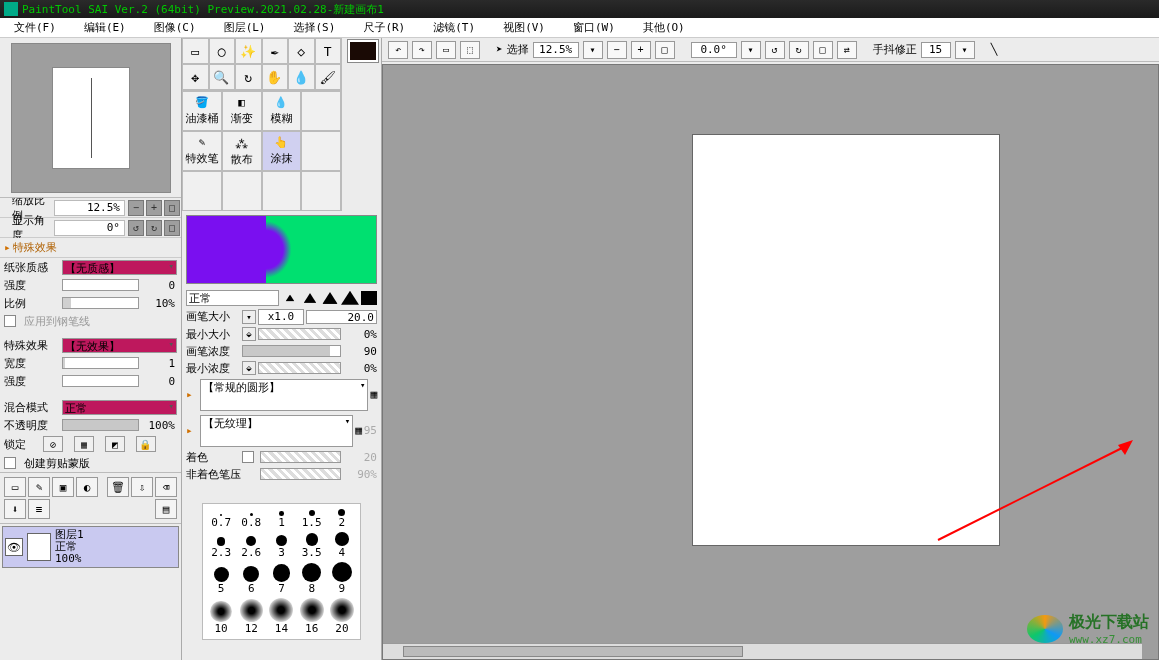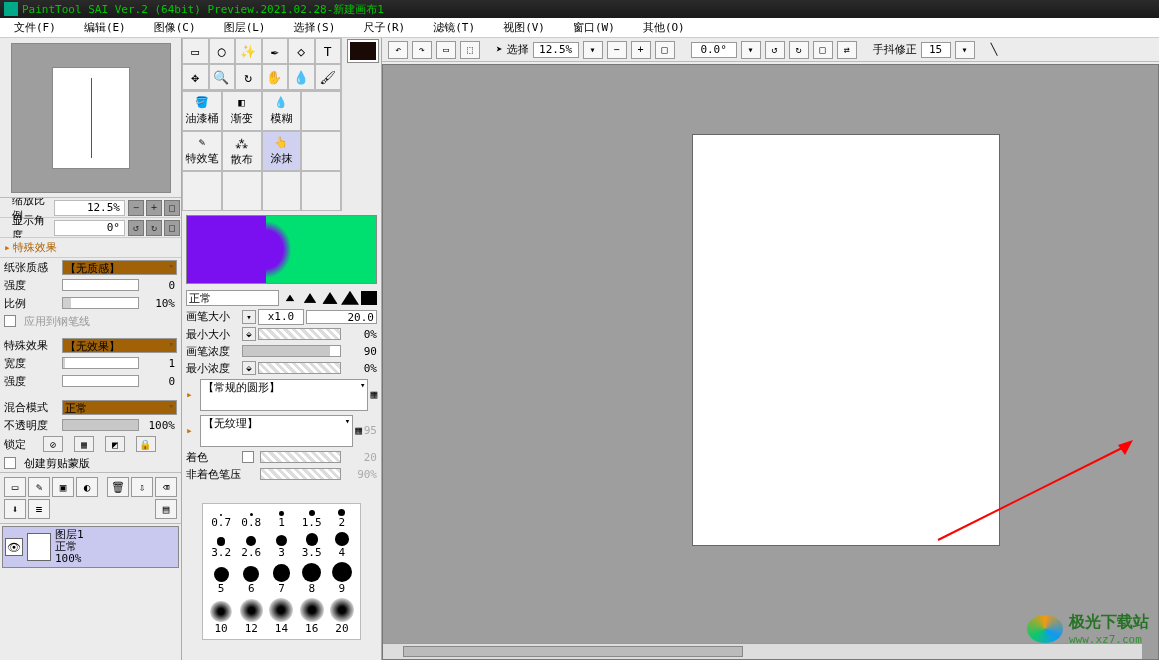--- a/index.html
+++ b/index.html
@@ -19,21 +19,21 @@
 .navthumb .page { width:78px; height:102px; background:#fff; border:1px solid #888; position:relative;}
 .navthumb .page::after{content:""; position:absolute; left:50%; top:10px; bottom:10px; width:1px; background:#555;}
 .ctrlrow { display:flex; align-items:center; height:20px; border-bottom:1px solid #ccc;}
 .ctrlrow .lab { width:52px; padding-left:12px;}
 .ctrlrow .val { flex:1; text-align:right; padding-right:4px; background:#fff; border:1px solid #bbb; height:16px; line-height:14px; margin:0 2px;}
 .ctrlrow .sq { width:16px; height:16px; background:#9e9e9e; border:1px solid #777; margin:0 1px; display:flex;align-items:center;justify-content:center;font-size:10px;color:#333;}
 .section-hdr { background:#ececec; padding:2px 4px; color:#b06000; border-bottom:1px solid #ccc;}
 .section-hdr::before{content:"▸"; color:#d07000; margin-right:2px;}
 .proprow { display:flex; align-items:center; height:18px; padding:0 4px; gap:4px;}
 .proprow .plab{ width:54px;}
-.proprow .sel{ flex:1; background:#a16207; border:1px solid #999; height:15px; padding:0 2px; position:relative;}
+.proprow .sel{ flex:1; background:#be185d; border:1px solid #999; height:15px; padding:0 2px; position:relative;}
 .proprow .sel::after{content:"▾"; position:absolute; right:2px; top:0; font-size:9px; color:#555;}
 .proprow .slider{ flex:1; height:12px; background:linear-gradient(90deg,#d0d0d0 0%,#d0d0d0 var(--p,0%),#fff var(--p,0%)); border:1px solid #999;}
 .proprow .num{ width:34px; text-align:right; padding-right:2px;}
 .chk{ width:12px; height:12px; border:1px solid #888; background:#fff; display:inline-block; margin-right:4px;}
 .layer-tools{ display:flex; gap:2px; padding:4px; border-top:1px solid #bbb; border-bottom:1px solid #bbb; flex-wrap:wrap;}
 .layer-tools .sq{width:22px;height:20px;border:1px solid #999;background:#f4f4f4;display:flex;align-items:center;justify-content:center;}
 .layer-item{ display:flex; align-items:center; background:#c9c9f0; border:1px solid #888; margin:2px; padding:2px; gap:4px;}
 .layer-item .eye{width:18px;height:18px;border:1px solid #666;background:#fff;display:flex;align-items:center;justify-content:center;}
 .layer-item .thumb{width:24px;height:28px;background:#fff;border:1px solid #666;}
 .layer-item .info{font-size:10px; line-height:12px;}
@@ -333,21 +333,21 @@
         <div class="bd">
           <div class="dot" style="width: 5.9px; height: 5.9px;"></div>
           <div>1.5</div>
         </div>
         <div class="bd">
           <div class="dot" style="width: 7.2px; height: 7.2px;"></div>
           <div>2</div>
         </div>
         <div class="bd">
           <div class="dot" style="width: 8.5px; height: 8.5px;"></div>
-          <div>3.2</div>
+          <div>2.3</div>
         </div>
         <div class="bd">
           <div class="dot" style="width: 9.8px; height: 9.8px;"></div>
           <div>2.6</div>
         </div>
         <div class="bd">
           <div class="dot" style="width: 11.1px; height: 11.1px;"></div>
           <div>3</div>
         </div>
         <div class="bd">

